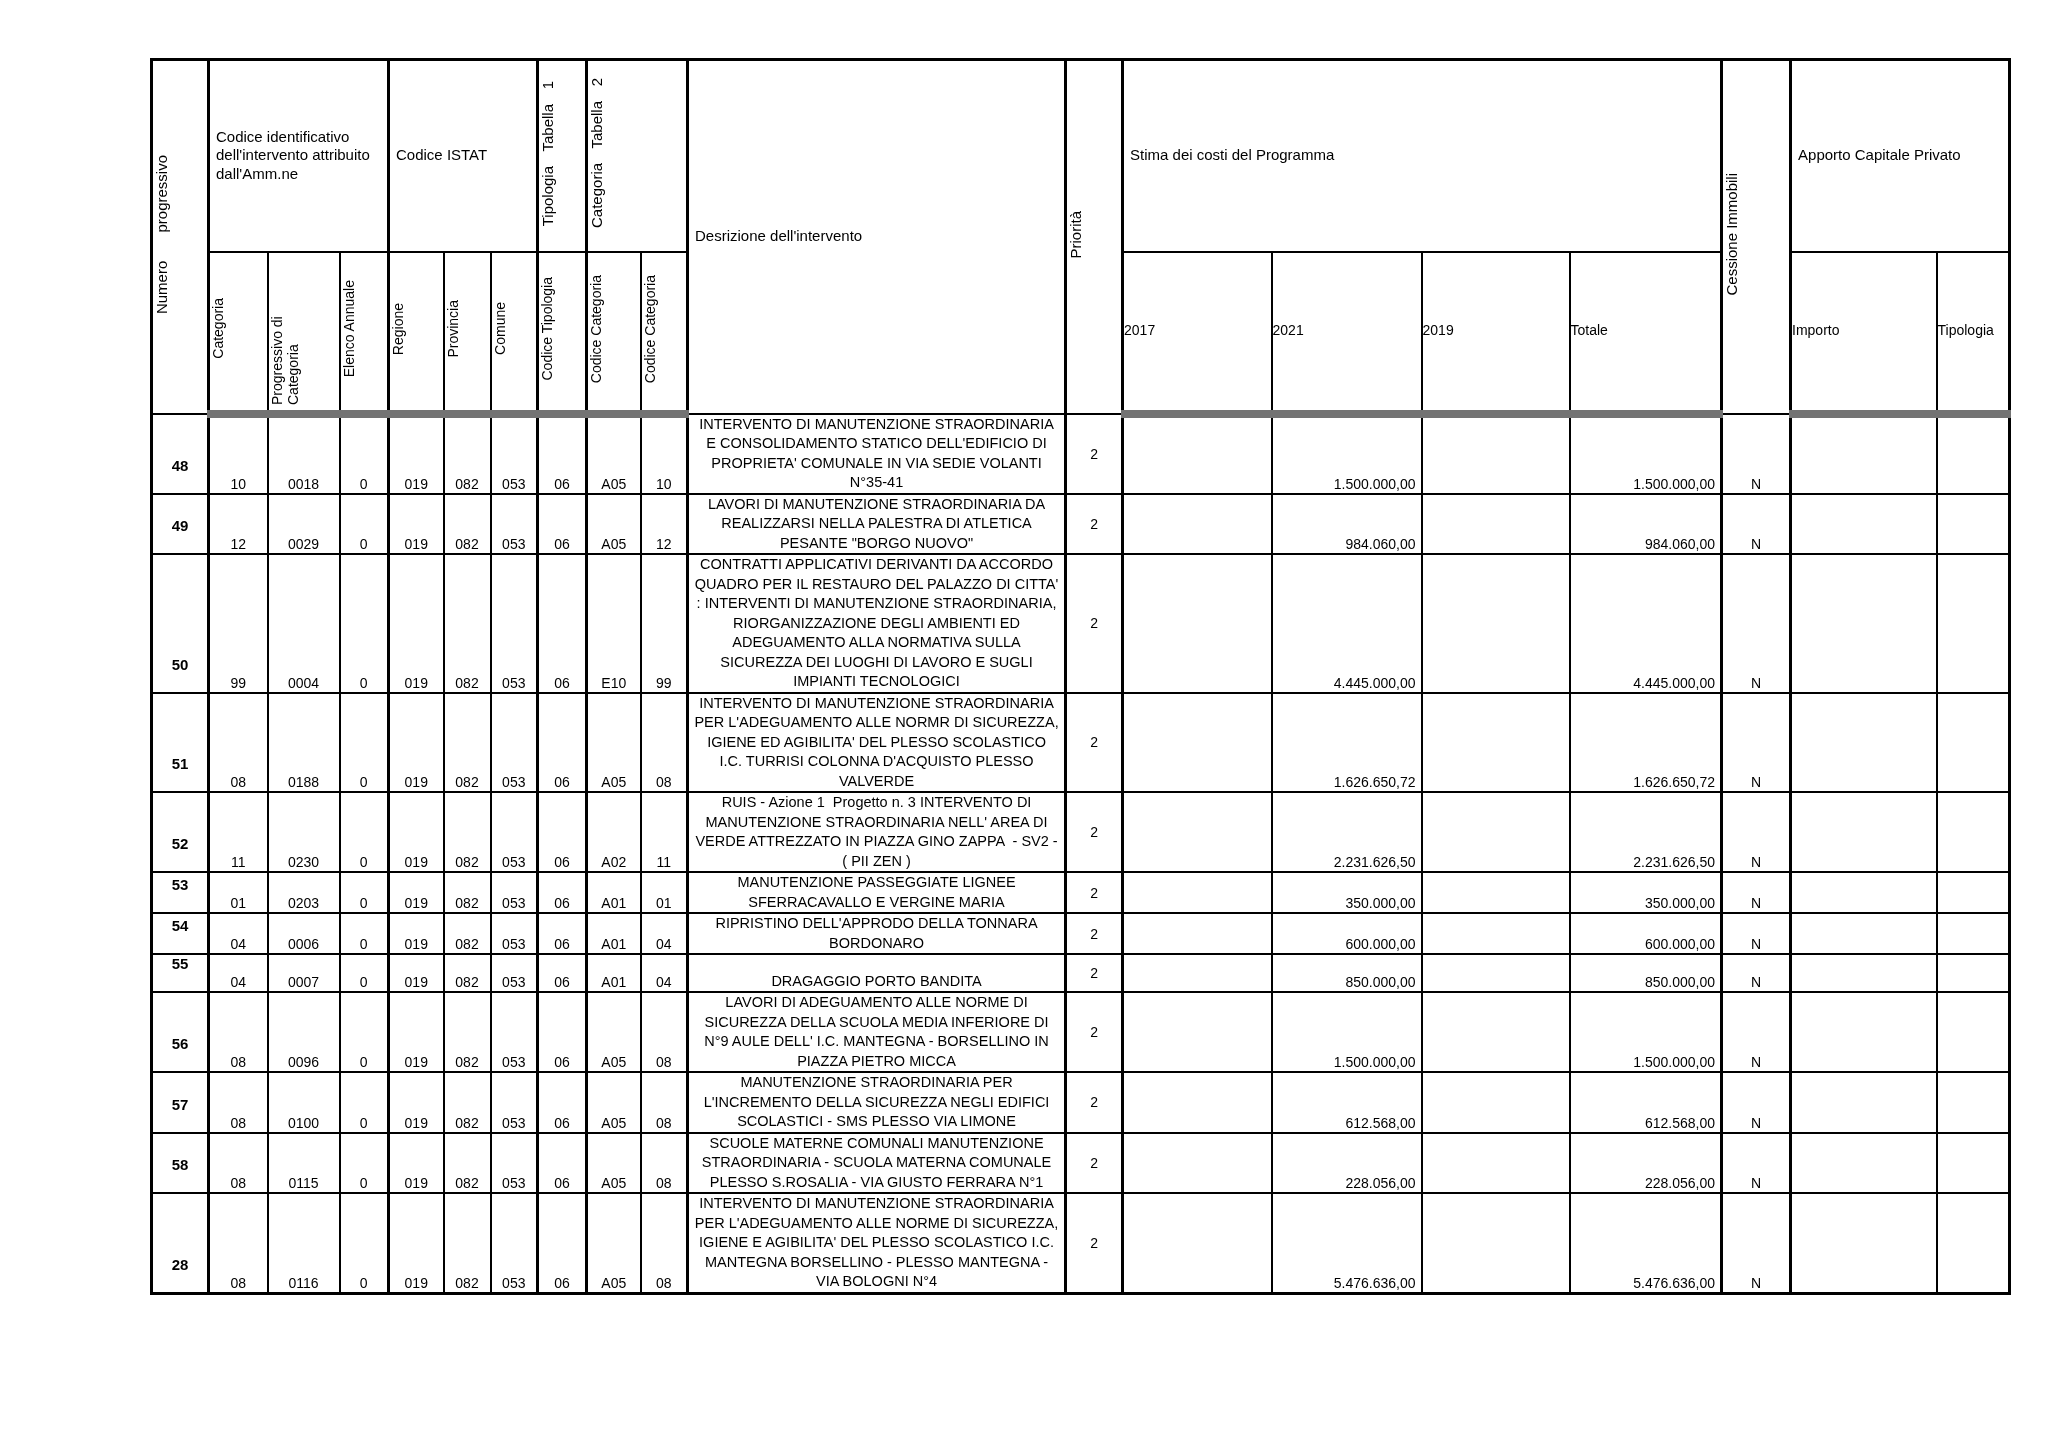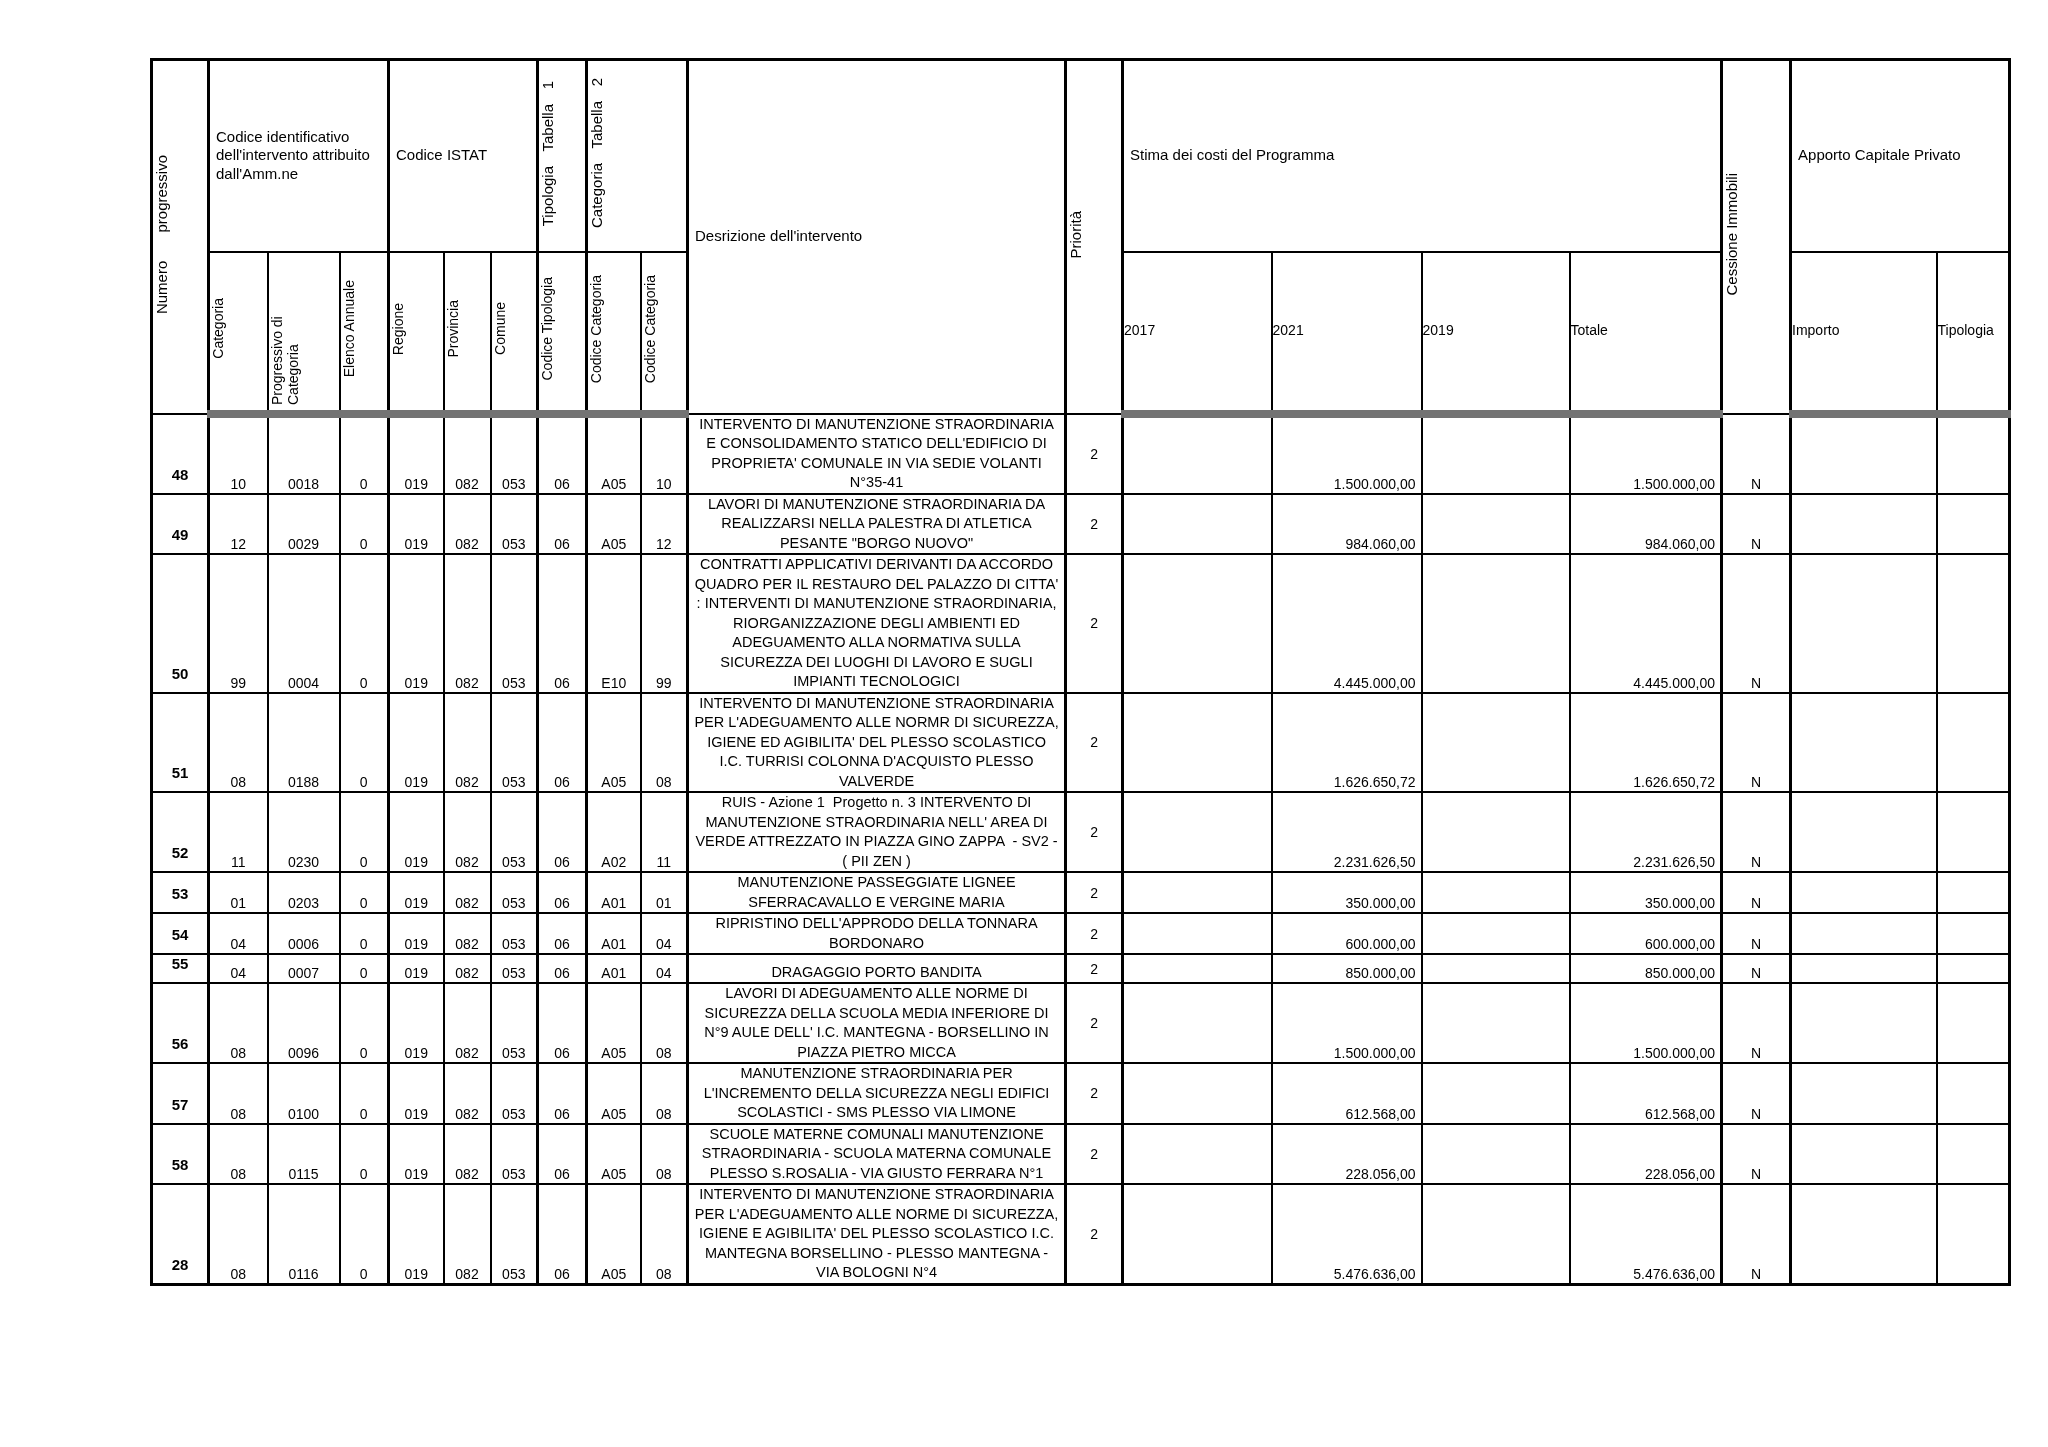--- a/index.html
+++ b/index.html
@@ -28,21 +28,21 @@
     transform:rotate(180deg);
     white-space:normal;
     line-height:1.15;
   }
   thead tr.sub .vt{max-height:152px;}
   thead tr.top .vt{max-height:184px;}
   .vt-tall{max-height:340px;}
   .ws{word-spacing:1.6em;}
   .ws-sm{word-spacing:0.7em;}
   td{font-size:14px;}
-  .c-rownum{text-align:center;vertical-align:bottom;font-weight:bold;font-size:15px;padding-bottom:10px;}
+  .c-rownum{text-align:center;vertical-align:bottom;font-weight:bold;font-size:15px;padding-bottom:19px;}
   .c-code{text-align:center;vertical-align:bottom;padding-bottom:1px;}
   .c-desc{
     text-align:center;vertical-align:bottom;
     font-size:14.5px;line-height:19.5px;
     padding:0 4px;white-space:pre-wrap;overflow-wrap:break-word;
   }
   .c-prio{text-align:center;vertical-align:middle;}
   .c-val{text-align:right;vertical-align:bottom;padding:0 5px 1px 0;}
   .c-cess{text-align:center;vertical-align:bottom;padding-bottom:1px;}
   .footer{

